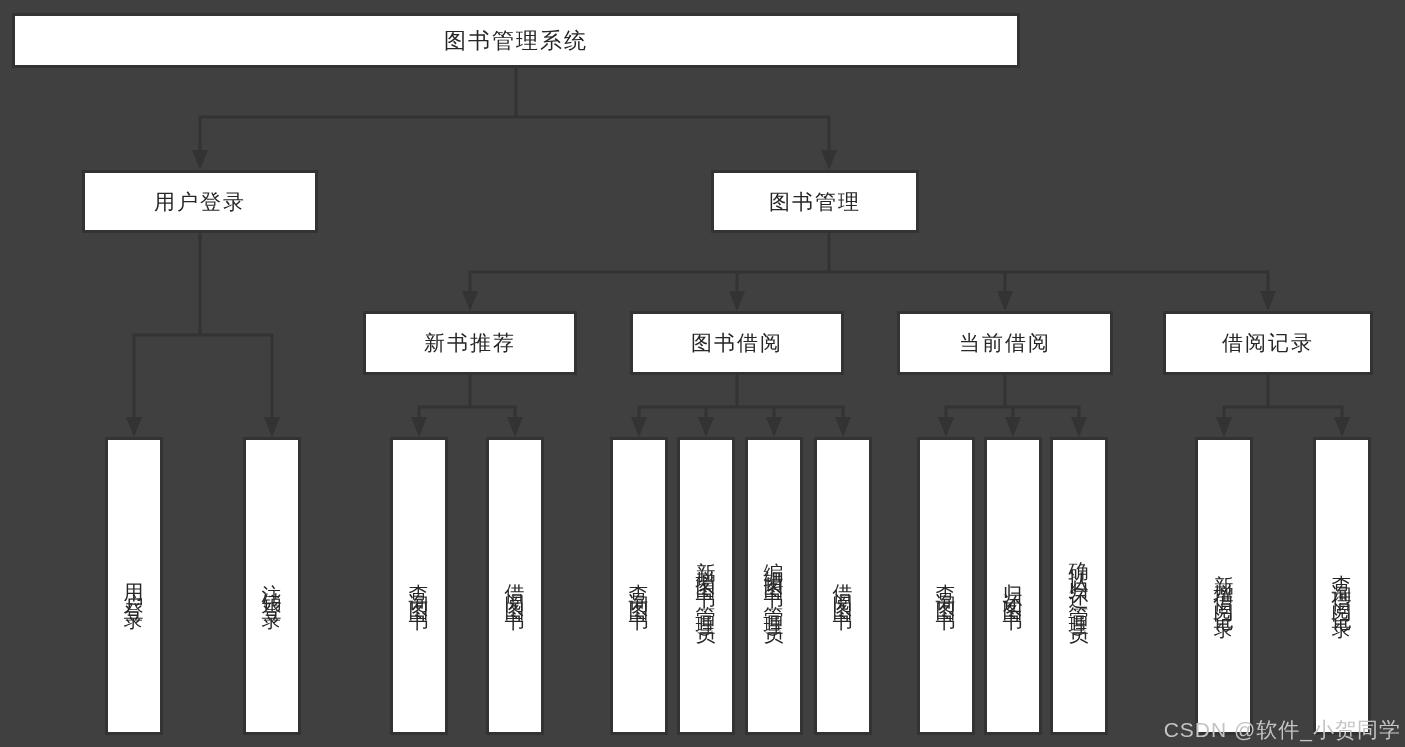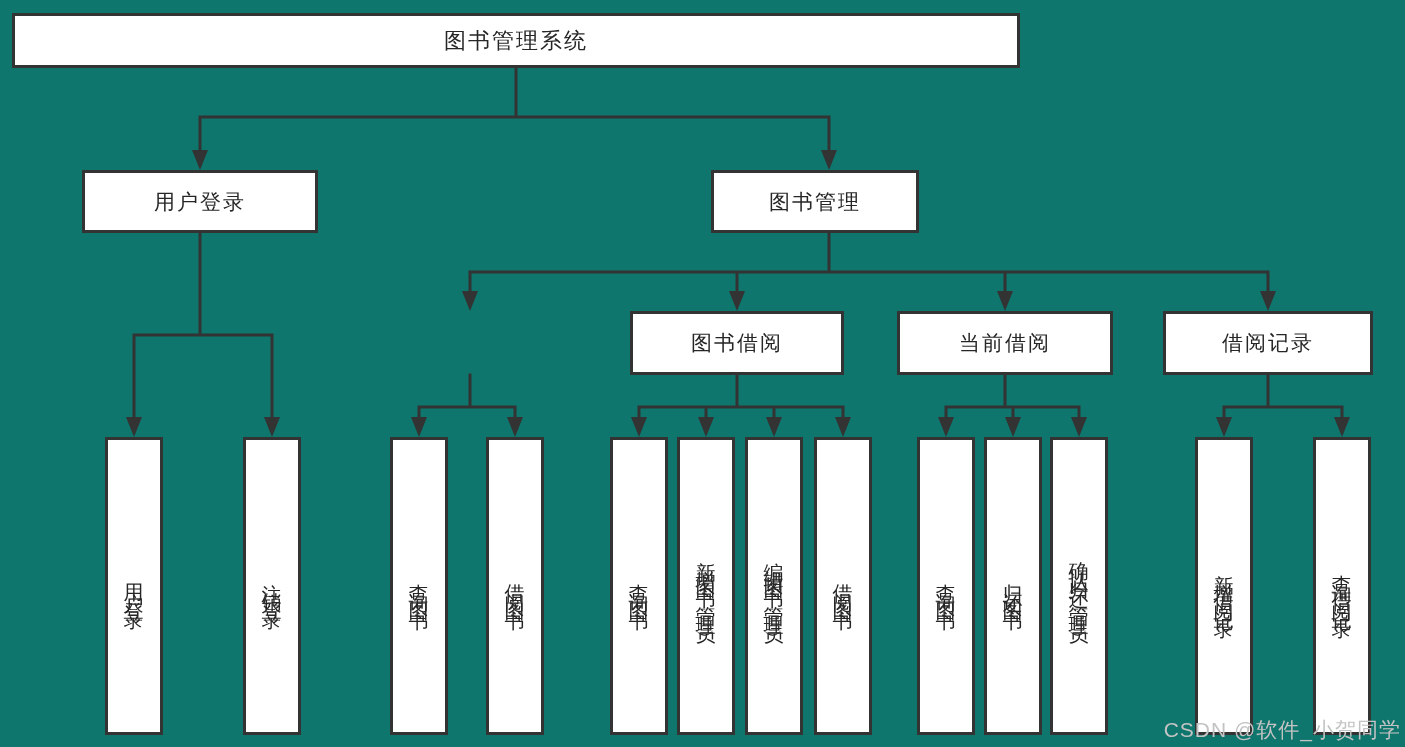--- a/index.html
+++ b/index.html
@@ -1,20 +1,20 @@
 <!DOCTYPE html>
 <html><head>
 <meta charset="utf-8">
 <style>
   html, body { margin: 0; padding: 0; background: #fff; }
   #stage {
     position: relative;
     width: 1405px;
     height: 747px;
-    background: #0f766e;
+    background: #404040;
     font-family: "Liberation Sans", sans-serif;
     overflow: hidden;
   }
   #connectors {
     position: absolute;
     left: 0; top: 0;
     z-index: 0;
   }
   .node {
     position: absolute;
@@ -94,20 +94,23 @@
     <span class="hlabel root-label">图书管理系统</span>
   </div>
 
   <div class="node" style="left:82px; top:170px; width:236px; height:63px;">
     <span class="hlabel">用户登录</span>
   </div>
   <div class="node" style="left:711px; top:170px; width:208px; height:63px;">
     <span class="hlabel">图书管理</span>
   </div>
 
+  <div class="node lvl2" style="left:363px; width:214px;">
+    <span class="hlabel">新书推荐</span>
+  </div>
   <div class="node lvl2" style="left:630px; width:214px;">
     <span class="hlabel">图书借阅</span>
   </div>
   <div class="node lvl2" style="left:1163px; width:210px;">
     <span class="hlabel">借阅记录</span>
   </div>
   <div class="node lvl2" style="left:897px; width:216px;">
     <span class="hlabel">当前借阅</span>
   </div>
 

